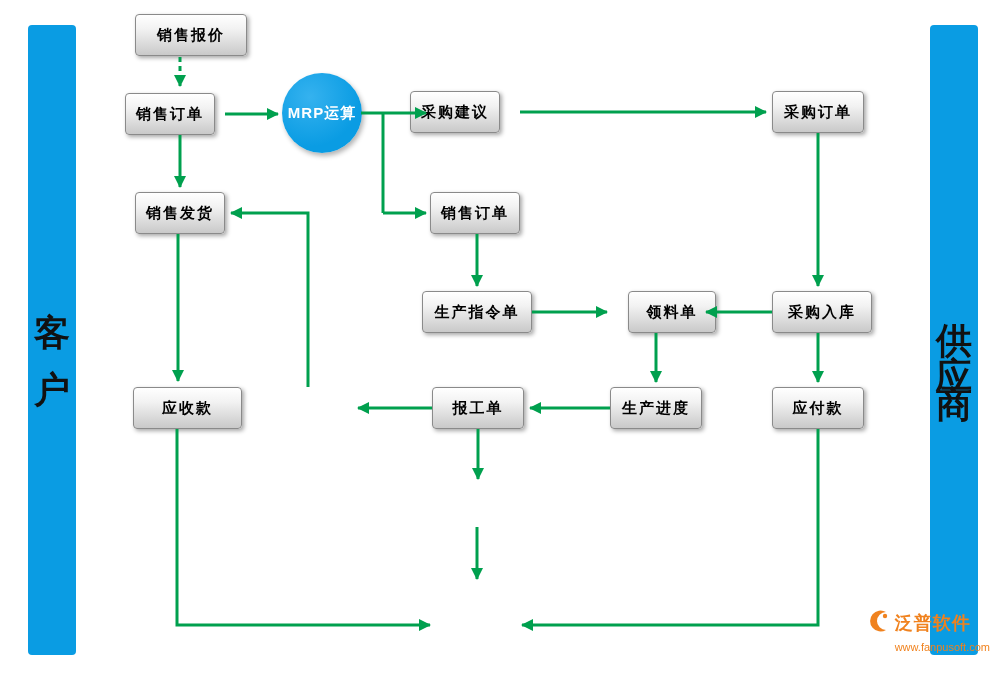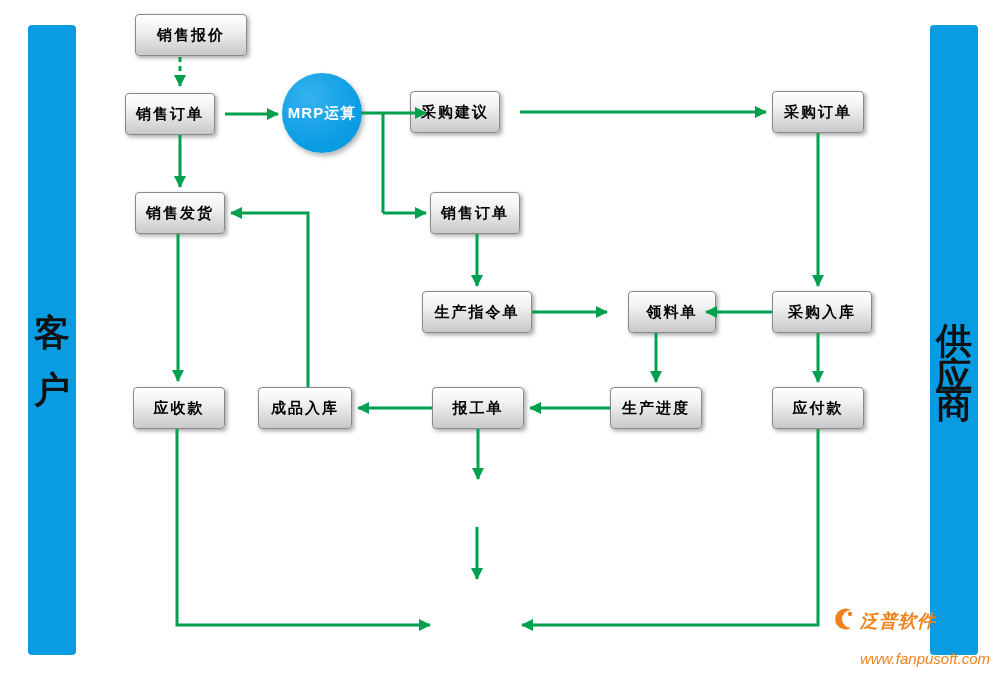--- a/index.html
+++ b/index.html
@@ -36,42 +36,41 @@
     font-size:15px;font-weight:bold;color:#ffffff;letter-spacing:1px;
   }
 
   
   svg.edges{position:absolute;left:0;top:0;pointer-events:none;}
   .edge{stroke:var(--arrow-green,#00a04e);stroke-width:3;fill:none;}
   .edge.dashed{stroke-dasharray:5 4;}
   #ah path{fill:var(--arrow-green,#00a04e);}
 
   
-  .watermark{position:absolute;right:16px;bottom:12px;text-align:right;font-style:italic;}
+  .watermark{position:absolute;right:16px;bottom:26px;text-align:right;}
   .wm-top{display:flex;align-items:center;gap:4px;}
   .wm-brand{font-size:18px;font-weight:bold;color:var(--watermark-orange,#f0821e);letter-spacing:1px;}
-  .wm-url{font-size:15px;color:var(--watermark-orange,#f0821e);margin-top:15px;padding-left:26px;}
+  .wm-url{font-size:11px;color:var(--watermark-orange,#f0821e);margin-top:4px;padding-left:26px;}
 </style>
 </head>
 <body>
 
 <div class="stage">
 
   <div class="vbar" style="left:28px;top:25px;height:630px">
     <div class="vtext wide">客户</div>
   </div>
   <div class="vbar" style="left:930px;top:25px;height:630px">
     <div class="vtext narrow">供应商</div>
   </div>
 
   <div class="node" style="left:135px;top:14px;width:112px;height:42px">销售报价</div>
   <div class="node" style="left:125px;top:93px;width:90px;height:42px">销售订单</div>
   <div class="node" style="left:135px;top:192px;width:90px;height:42px">销售发货</div>
-  <div class="node" style="left:133px;top:387px;width:92px;height:42px">应收款</div>
-  <div class="node" style="left:258px;top:387px;width:94px;height:42px">成品入库</div>
+  <div class="node" style="left:133px;top:387px;width:109px;height:42px">应收款</div>
   <div class="node" style="left:410px;top:91px;width:90px;height:42px">采购建议</div>
   <div class="node" style="left:772px;top:91px;width:92px;height:42px">采购订单</div>
   <div class="node" style="left:430px;top:192px;width:90px;height:42px">销售订单</div>
   <div class="node" style="left:422px;top:291px;width:110px;height:42px">生产指令单</div>
   <div class="node" style="left:628px;top:291px;width:88px;height:42px">领料单</div>
   <div class="node" style="left:772px;top:291px;width:100px;height:42px">采购入库</div>
   <div class="node" style="left:610px;top:387px;width:92px;height:42px">生产进度</div>
   <div class="node" style="left:772px;top:387px;width:92px;height:42px">应付款</div>
   <div class="node" style="left:432px;top:387px;width:92px;height:42px">报工单</div>
 

